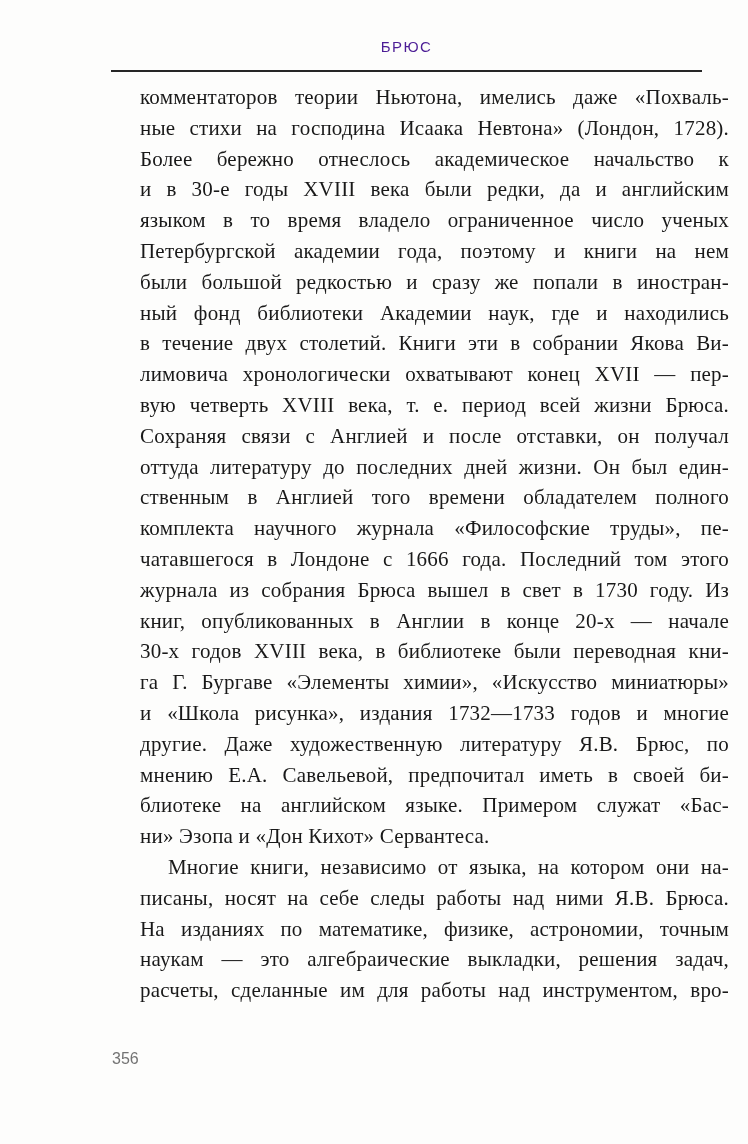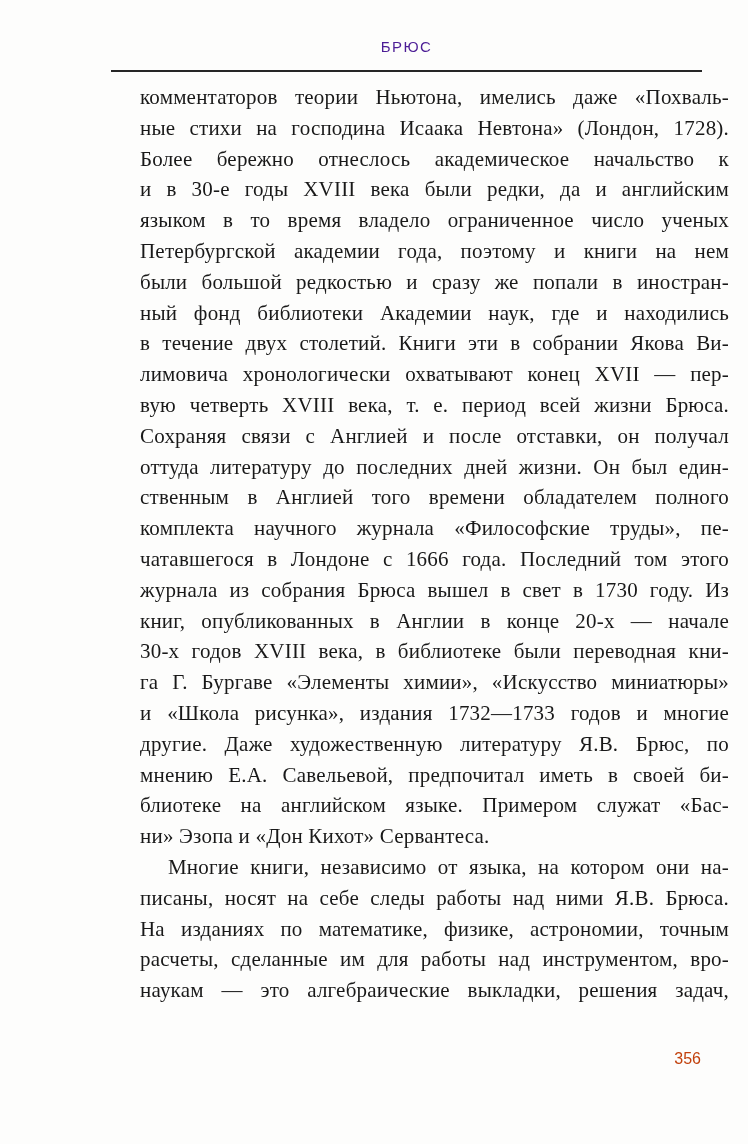--- a/index.html
+++ b/index.html
@@ -55,24 +55,24 @@
     text-align-last: left;
   }
   .line.indent {
     text-indent: 28px;
   }
   .page-number {
     position: absolute;
     left: 112px;
     top: 1050px;
     width: 589px;
-    text-align: right;
+    text-align: left;
     font-family: "Liberation Sans", sans-serif;
     font-size: 16px;
-    color: #c2410c;
+    color: #737373;
   }
 </style>
 </head>
 <body>
 
 <div class="page">
   <div class="running-head">БРЮС</div>
   <div class="head-rule"></div>
   <div class="body-text">
       <div class="line">комментаторов теории Ньютона, имелись даже «Похваль-</div>
@@ -96,17 +96,17 @@
       <div class="line">30-х годов XVIII века, в библиотеке были переводная кни-</div>
       <div class="line">га Г. Бургаве «Элементы химии», «Искусство миниатюры»</div>
       <div class="line">и «Школа рисунка», издания 1732—1733 годов и многие</div>
       <div class="line">другие. Даже художественную литературу Я.В. Брюс, по</div>
       <div class="line">мнению Е.А. Савельевой, предпочитал иметь в своей би-</div>
       <div class="line">блиотеке на английском языке. Примером служат «Бас-</div>
       <div class="line no-stretch">ни» Эзопа и «Дон Кихот» Сервантеса.</div>
       <div class="line indent">Многие книги, независимо от языка, на котором они на-</div>
       <div class="line">писаны, носят на себе следы работы над ними Я.В. Брюса.</div>
       <div class="line">На изданиях по математике, физике, астрономии, точным</div>
+      <div class="line">наукам — это алгебраические выкладки, решения задач,</div>
       <div class="line">расчеты, сделанные им для работы над инструментом, вро-</div>
-      <div class="line">наукам — это алгебраические выкладки, решения задач,</div>
     </div>
   <div class="page-number">356</div>
 </div>
 
 </body></html>

